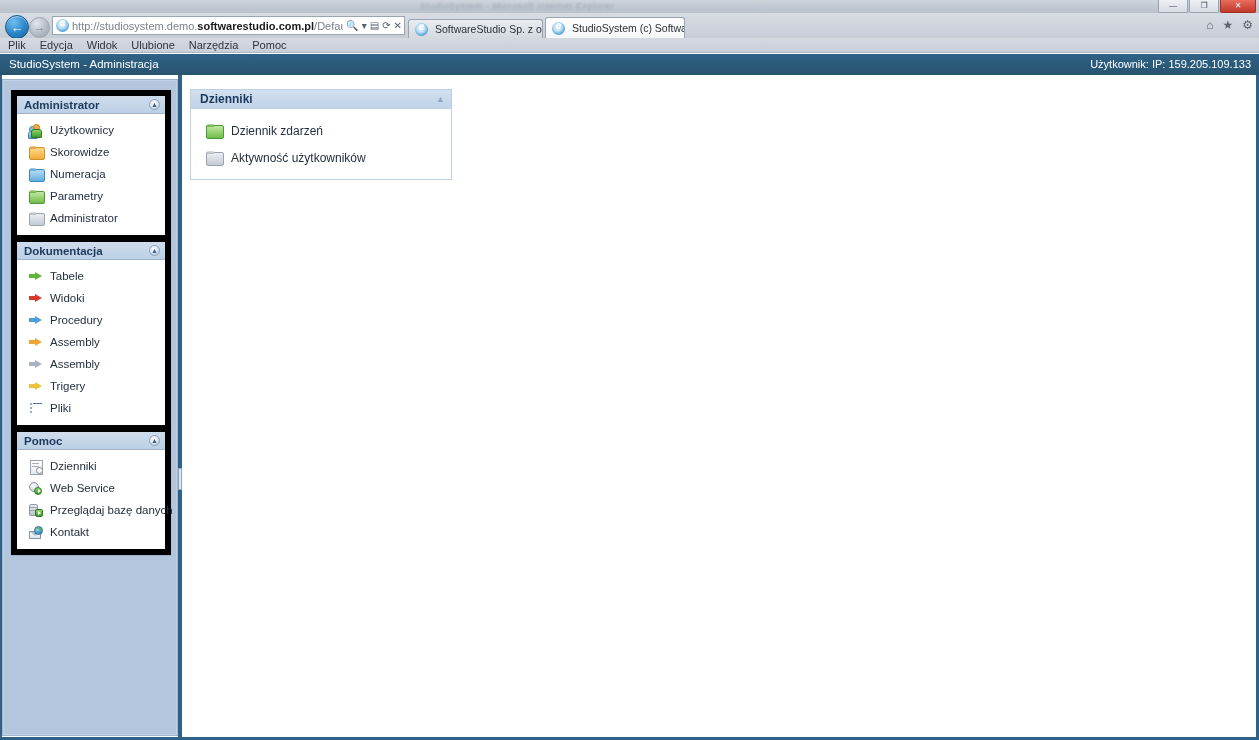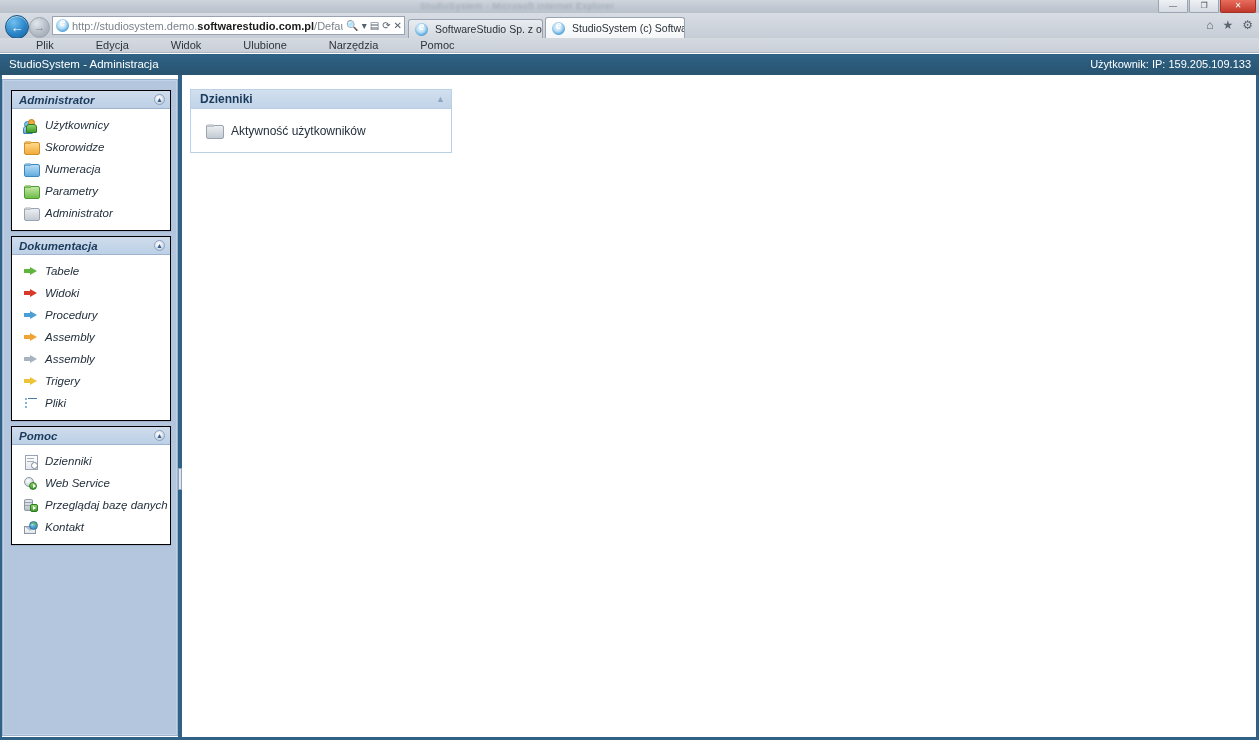--- a/index.html
+++ b/index.html
@@ -98,21 +98,21 @@
     color:#5a636e;font-size:12px;line-height:1;
   }
 
   
   .menubar{
     position:absolute;left:0;top:38px;width:1259px;height:15px;
     background:linear-gradient(180deg,#d5dae1 0%,#c9cfd8 100%);
     border-bottom:1px solid #aeb6c0;
     display:flex;align-items:center;padding-left:8px;box-sizing:border-box;gap:14px;
   }
-  .menubar span{font-size:11px;color:#2e343b;line-height:13px;margin-left:28px;}
+  .menubar span{font-size:11px;color:#2e343b;line-height:13px;}
 
   
   .appheader{
     position:absolute;left:0;top:54px;width:1259px;height:21px;
     background:linear-gradient(180deg,#2f6286 0%,#27536f 100%);
     color:#ffffff;font-size:11.5px;
   }
   .appheader .left{position:absolute;left:9px;top:4px;}
   .appheader .right{position:absolute;right:8px;top:4px;font-size:11px;}
 
@@ -142,24 +142,23 @@
   }
   .grip{
     position:absolute;left:178px;top:393px;width:4px;height:22px;
     background:#dfe6ee;border:1px solid #8fa3bb;box-sizing:border-box;
   }
 
   
   .panel{
     position:absolute;left:8px;width:160px;
     background:#ffffff;
-    border:1px solid #000000;
+    border:6px solid #000000;
     box-sizing:border-box;
     box-shadow:0 1px 1px rgba(40,60,90,.12);
-    font-style:italic;
   }
   .panel-head{
     height:18px;
     background:linear-gradient(180deg,#cfdcec 0%,#bcd0e6 100%);
     border-bottom:1px solid #9fb3cc;
     display:flex;align-items:center;justify-content:space-between;
     padding:0 5px 0 7px;box-sizing:border-box;
   }
   .panel-title{font-weight:bold;font-size:11.5px;color:#1b3a5c;line-height:14px;}
   .collapse-btn{
@@ -358,20 +357,26 @@
   <div class="pagebody">
 
     <div class="content">
       <div class="cpanel">
         <div class="cpanel-head">
           <span class="cpanel-title">Dzienniki</span>
           <span class="cpanel-collapse">▲</span>
         </div>
         <div class="cpanel-body">
 
+          <div class="citem">
+            <span class="ic">
+                <span class="folder f-green"></span>
+              </span>
+            <span class="lbl">Dziennik zdarzeń</span>
+          </div>
 
 
           <div class="citem">
             <span class="ic">
                 <span class="folder f-gray"></span>
               </span>
             <span class="lbl">Aktywność użytkowników</span>
           </div>
 
 

